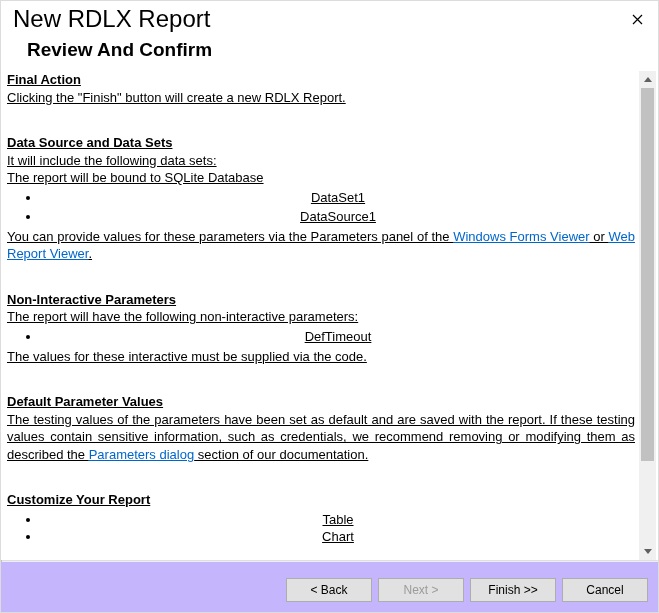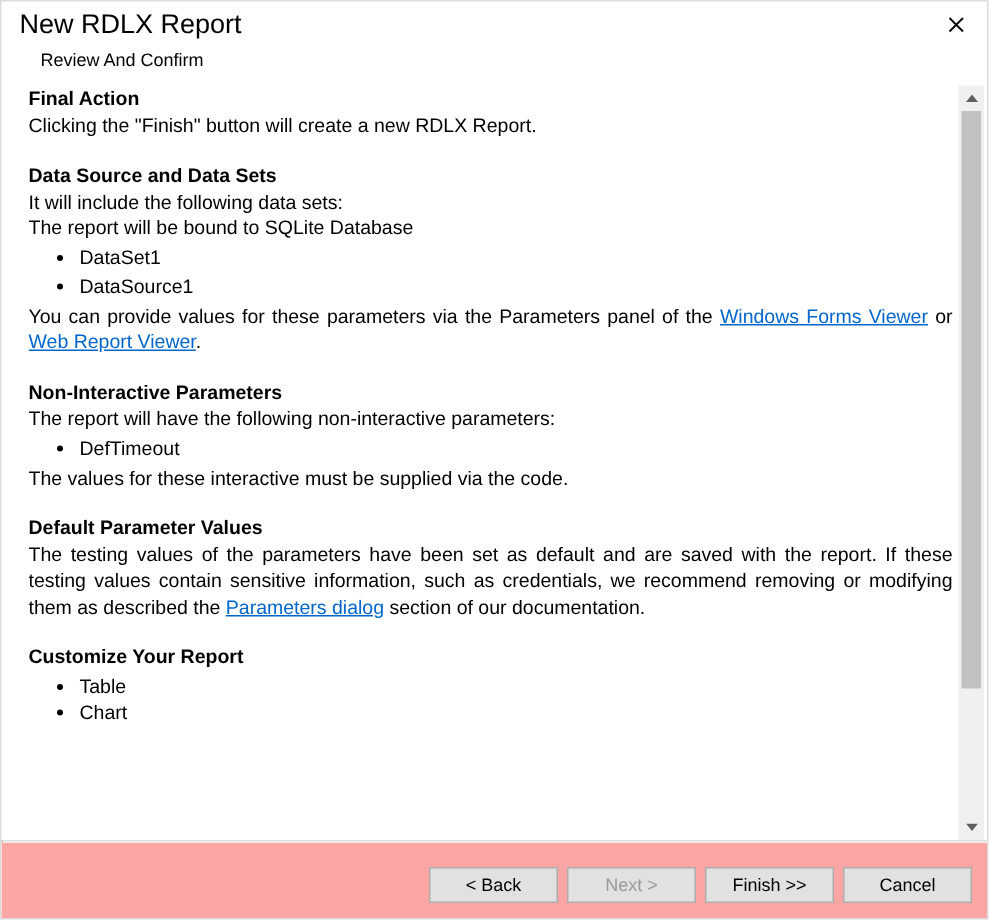--- a/index.html
+++ b/index.html
@@ -14,52 +14,53 @@
     display:flex;
     flex-direction:column;
     overflow:hidden;
   }
   .title-bar {
     display:flex;
     align-items:center;
     padding:4px 6px 2px 12px;
   }
   .title-bar-text {
-    font-size:18px;
+    font-size:24px;
     font-weight:400;
     flex:1;
   }
   .close-btn {
     width:30px; height:22px;
     display:flex; align-items:center; justify-content:center;
     font-size:14px;
     cursor:pointer;
   }
   .subtitle {
-    font-size:12px;
-    font-weight:400;
+    font-size:19px;
+    font-weight:700;
     padding:4px 0 10px 26px;
   }
   .content-wrap {
     flex:1;
     display:flex;
     overflow:hidden;
-    padding-left:18px;
+    padding-left:6px;
     padding-right:2px;
+    text-decoration:underline;
   }
   .content {
     flex:1;
     overflow:hidden;
     padding-right:4px;
     line-height:1.35;
   }
-  .sec-head { font-weight:700; margin-top:16px; }
+  .sec-head { font-weight:700; margin-top:28px; }
   .content > .sec-head:first-child { margin-top:0; }
   ul { margin:2px 0 2px 0; padding-left:34px; }
-  li { margin:0; }
+  li { margin:0;text-align:center; }
   a { color:#0066cc; text-decoration:underline; }
   .just { text-align:justify; }
   .scrollbar {
     width:17px;
     background:#f0f0f0;
     position:relative;
     display:flex;
     flex-direction:column;
   }
   .sb-arrow {
@@ -75,21 +76,21 @@
     background:#c1c1c1;
     border-radius:0;
     cursor:pointer;
   }
   .divider { border-top:1px solid #dfdfdf; margin:0; }
   .button-row {
     display:flex;
     justify-content:flex-end;
     gap:6px;
     padding:16px 10px 10px 10px;
-    background:#fca5a5;
+    background:#c4b5fd;
   }
   button.wiz {
     width:86px; height:24px;
     border:1px solid #adadad;
     background:#e1e1e1;
     font-family:inherit;
     font-size:12px;
     color:#000;
     cursor:pointer;
   }

